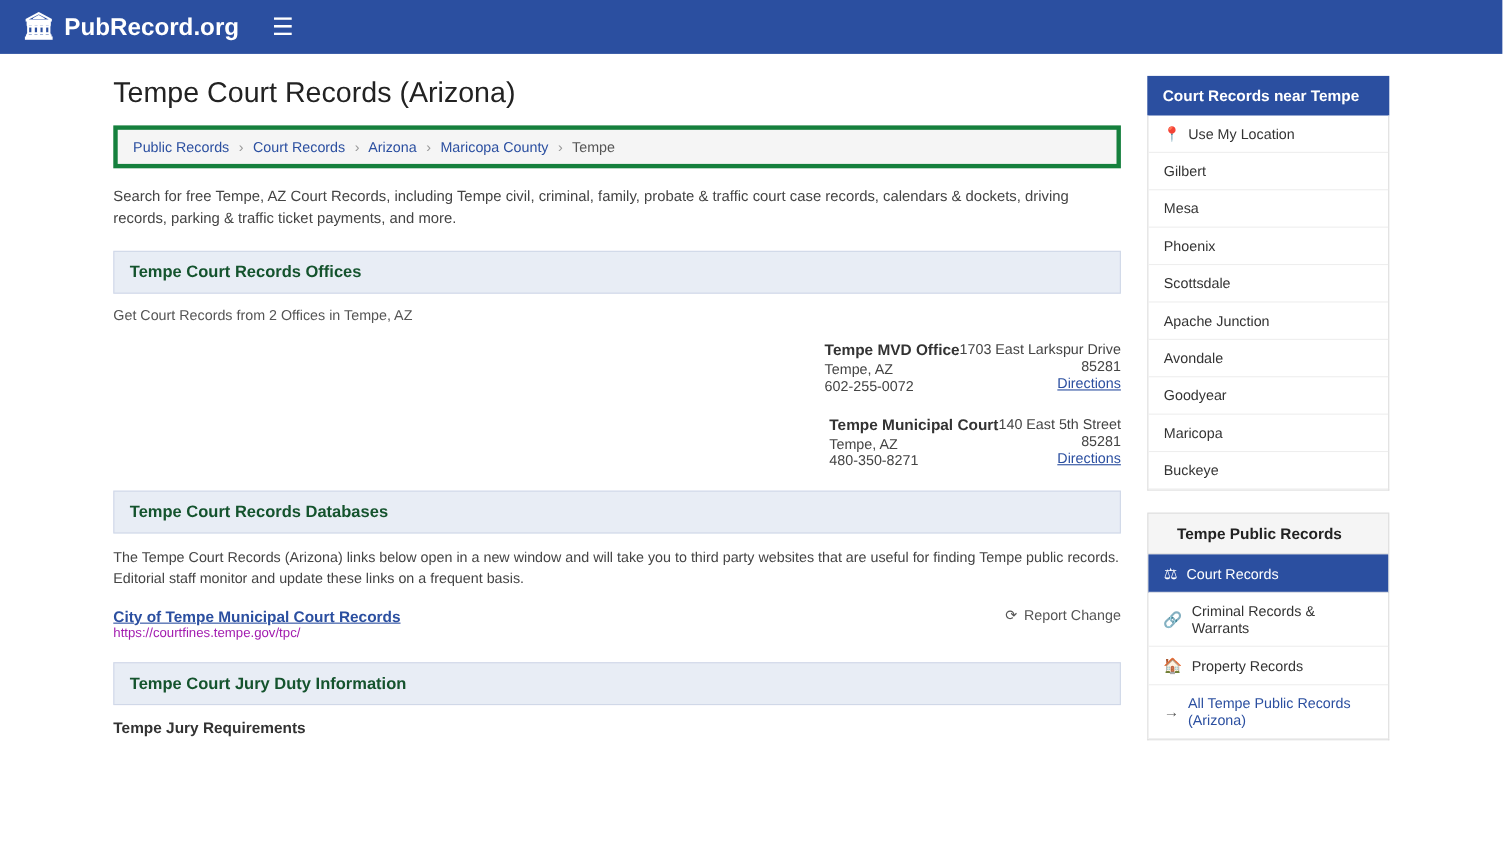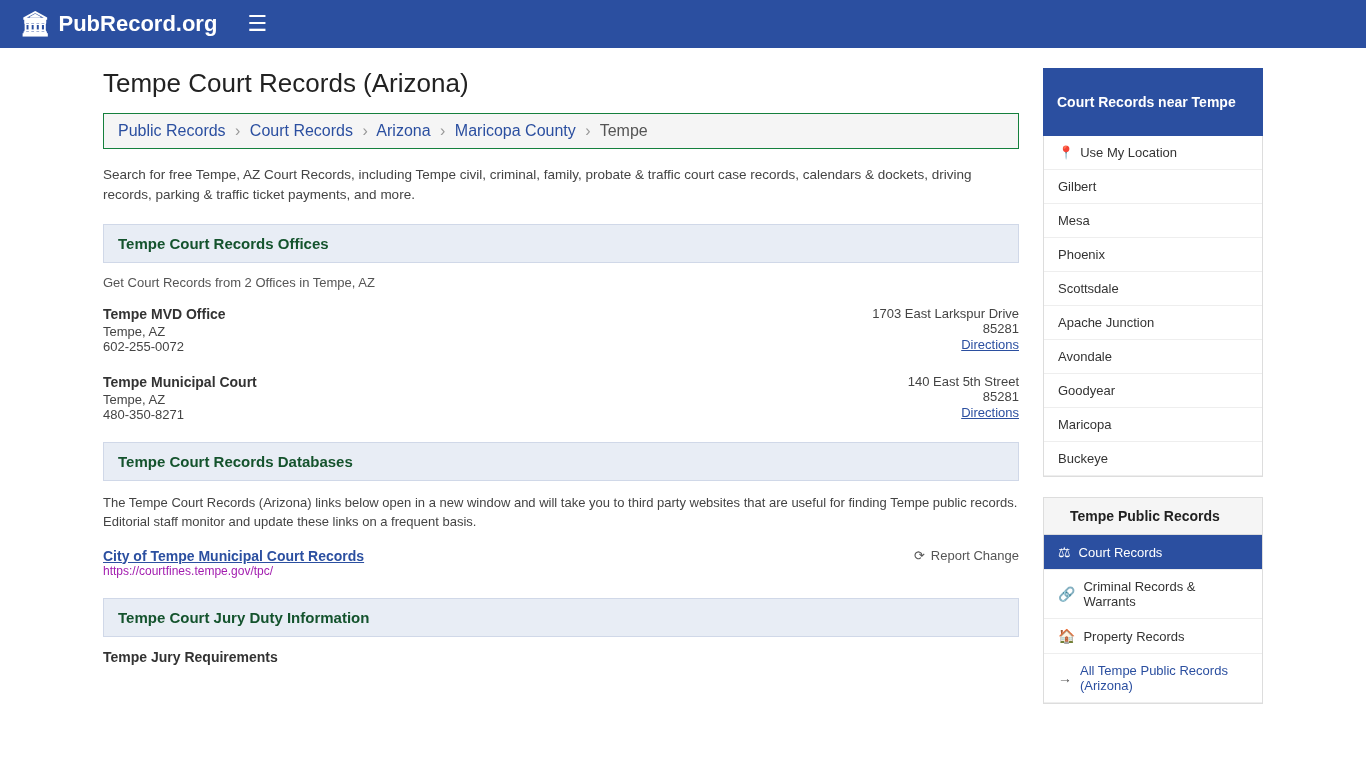--- a/index.html
+++ b/index.html
@@ -75,23 +75,23 @@
     .page-title {
       font-size: 26px;
       font-weight: normal;
       color: #222;
       margin-bottom: 14px;
     }
 
     
     .breadcrumb {
       background: #f5f5f5;
-      border: 1px solid #15803d;
+      border: 4px solid #15803d;
       padding: 8px 14px;
-      font-size: 16px;
+      font-size: 13px;
       margin-bottom: 16px;
       color: #555;
     }
     .breadcrumb a {
       color: #2b4fa0;
       text-decoration: none;
     }
     .breadcrumb .sep { margin: 0 5px; color: #999; }
 
     
@@ -116,21 +116,21 @@
     .section-subtext {
       font-size: 13px;
       color: #555;
       margin-bottom: 16px;
     }
 
     
     .office-entry {
       margin-bottom: 20px;
       display: flex;
-      justify-content: space-between;
+      justify-content: flex-end;
     }
     .office-left .office-name {
       font-weight: bold;
       font-size: 14px;
       margin-bottom: 2px;
     }
     .office-left .office-city, .office-left .office-phone {
       font-size: 13px;
       color: #444;
     }
@@ -193,21 +193,21 @@
       margin-top: 4px;
     }
 
     
     .sidebar-section {
       margin-bottom: 20px;
     }
     .sidebar-title {
       background: #2b4fa0;
       color: #fff;
-      padding: 26px 14px;
+      padding: 10px 14px;
       font-size: 14px;
       font-weight: bold;
     }
     .sidebar-list {
       border: 1px solid #ddd;
       border-top: none;
     }
     .sidebar-item {
       padding: 9px 14px;
       font-size: 13px;

